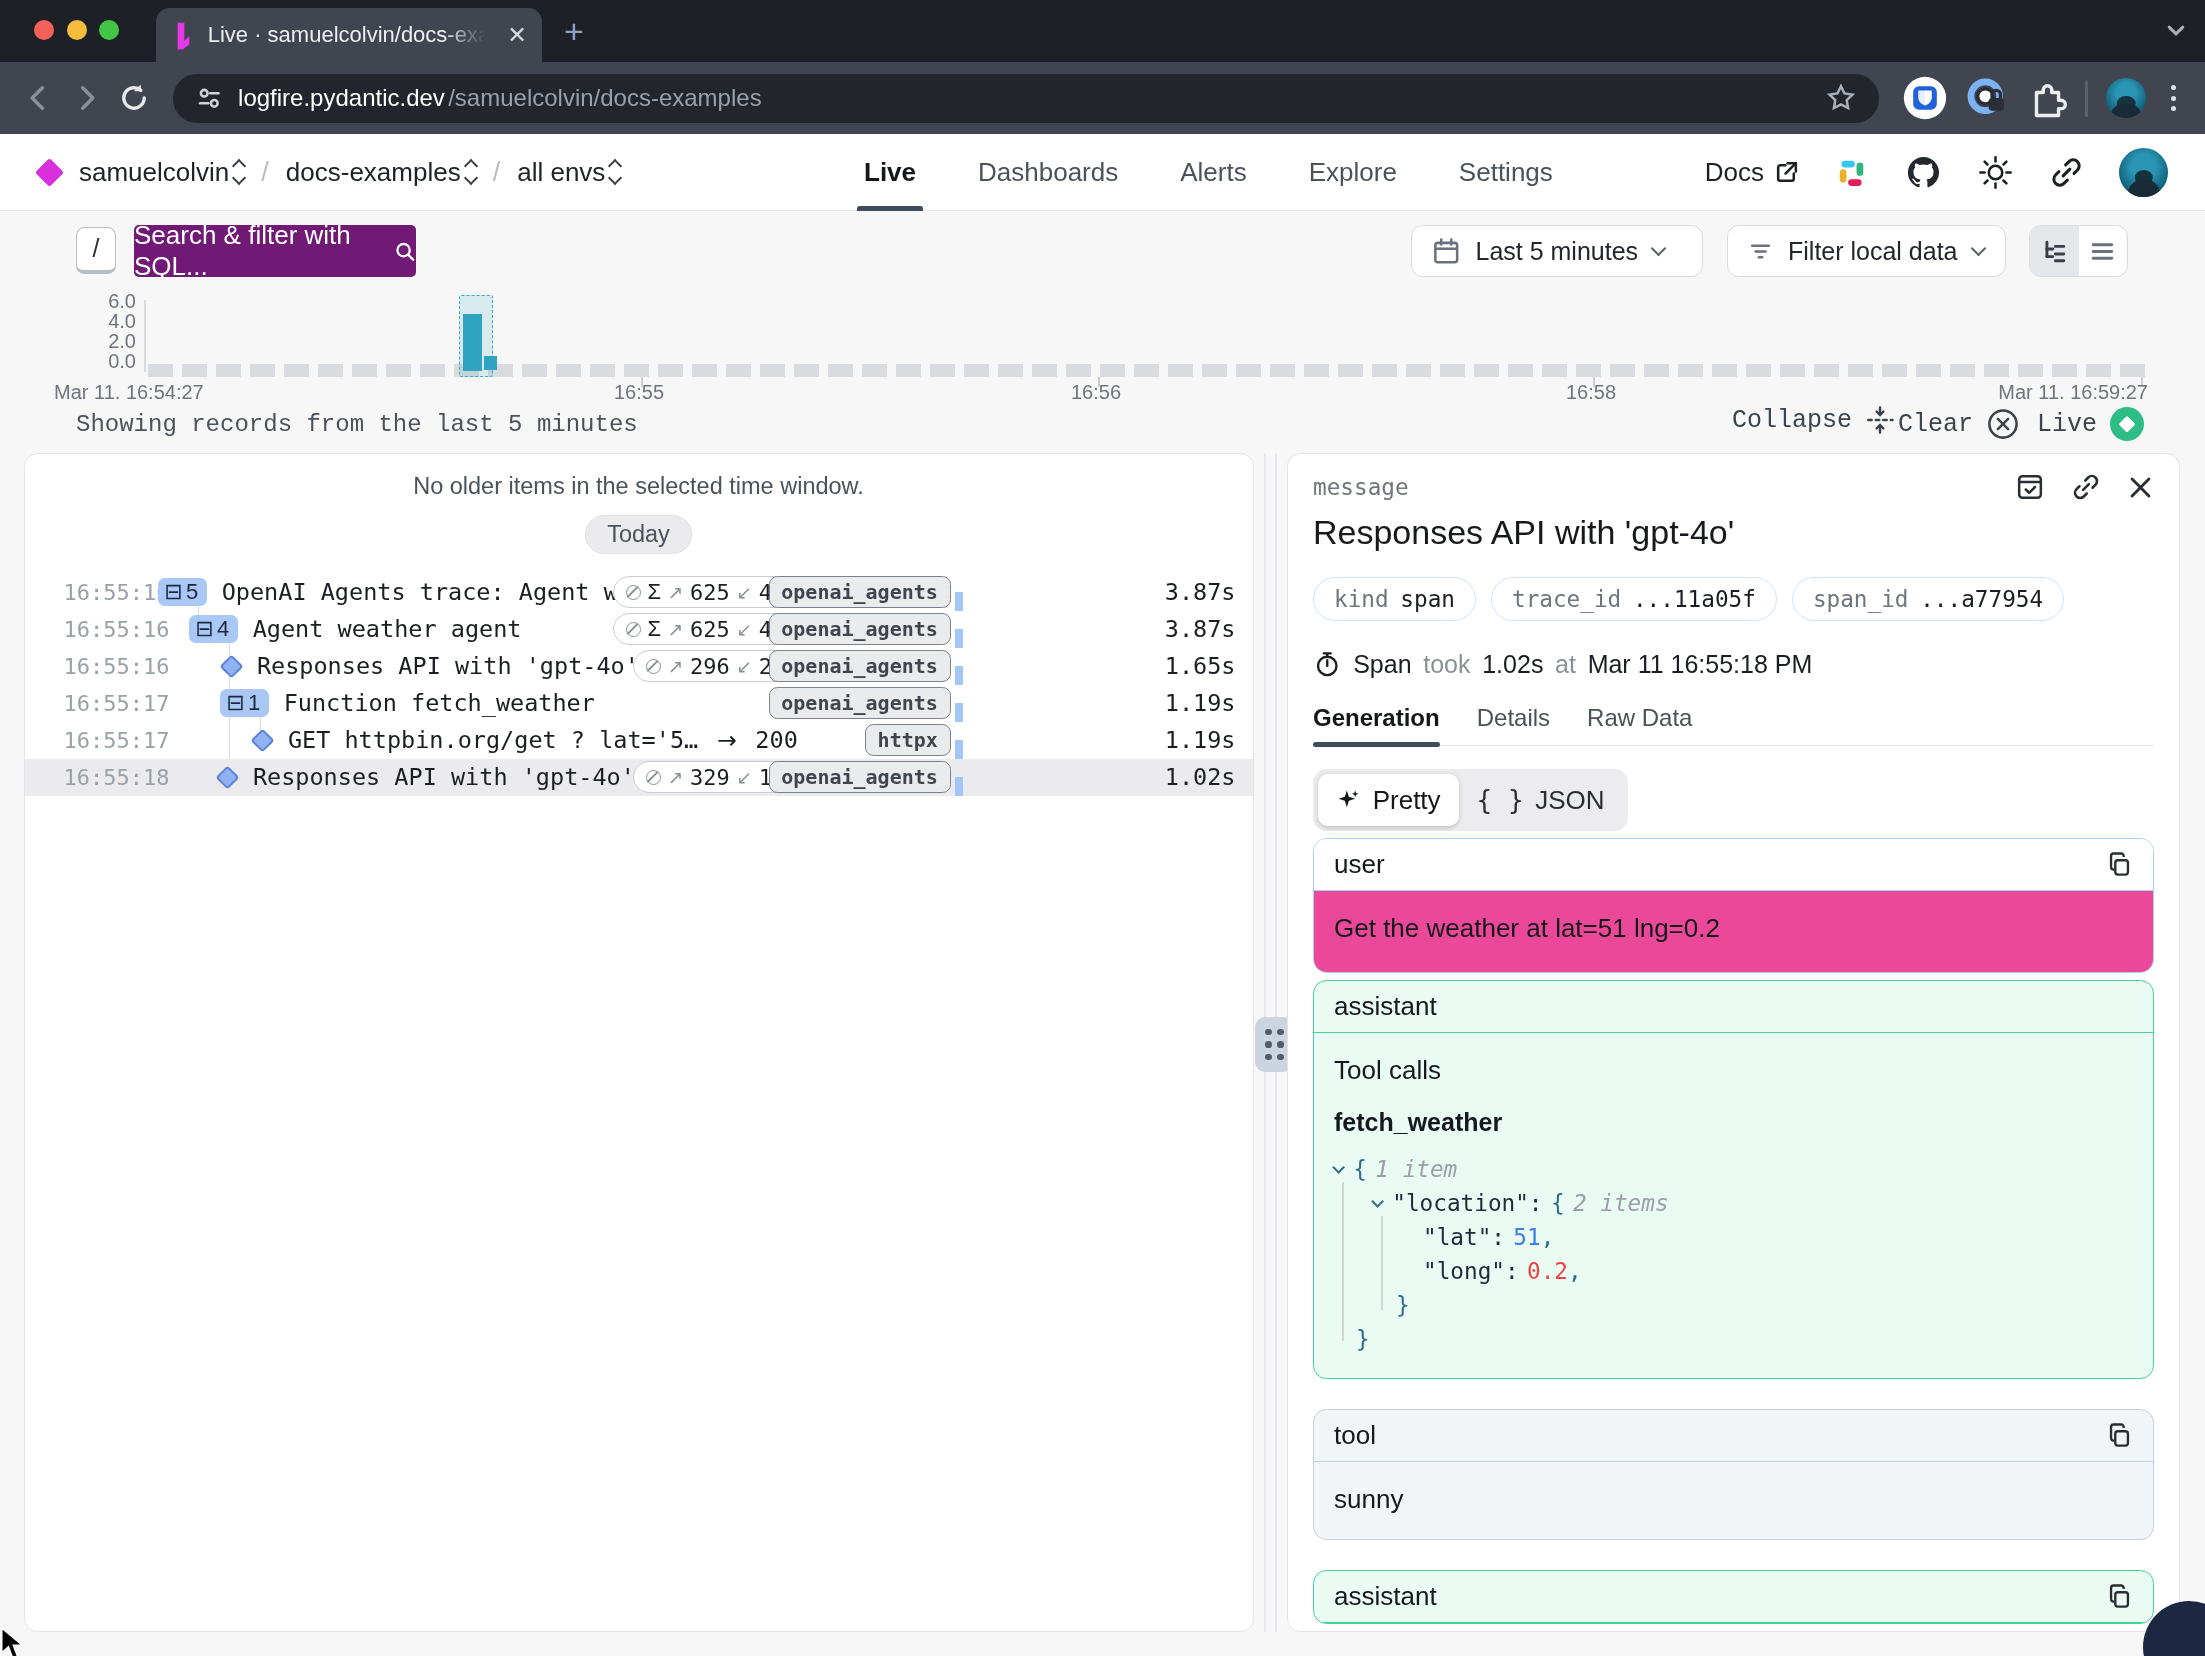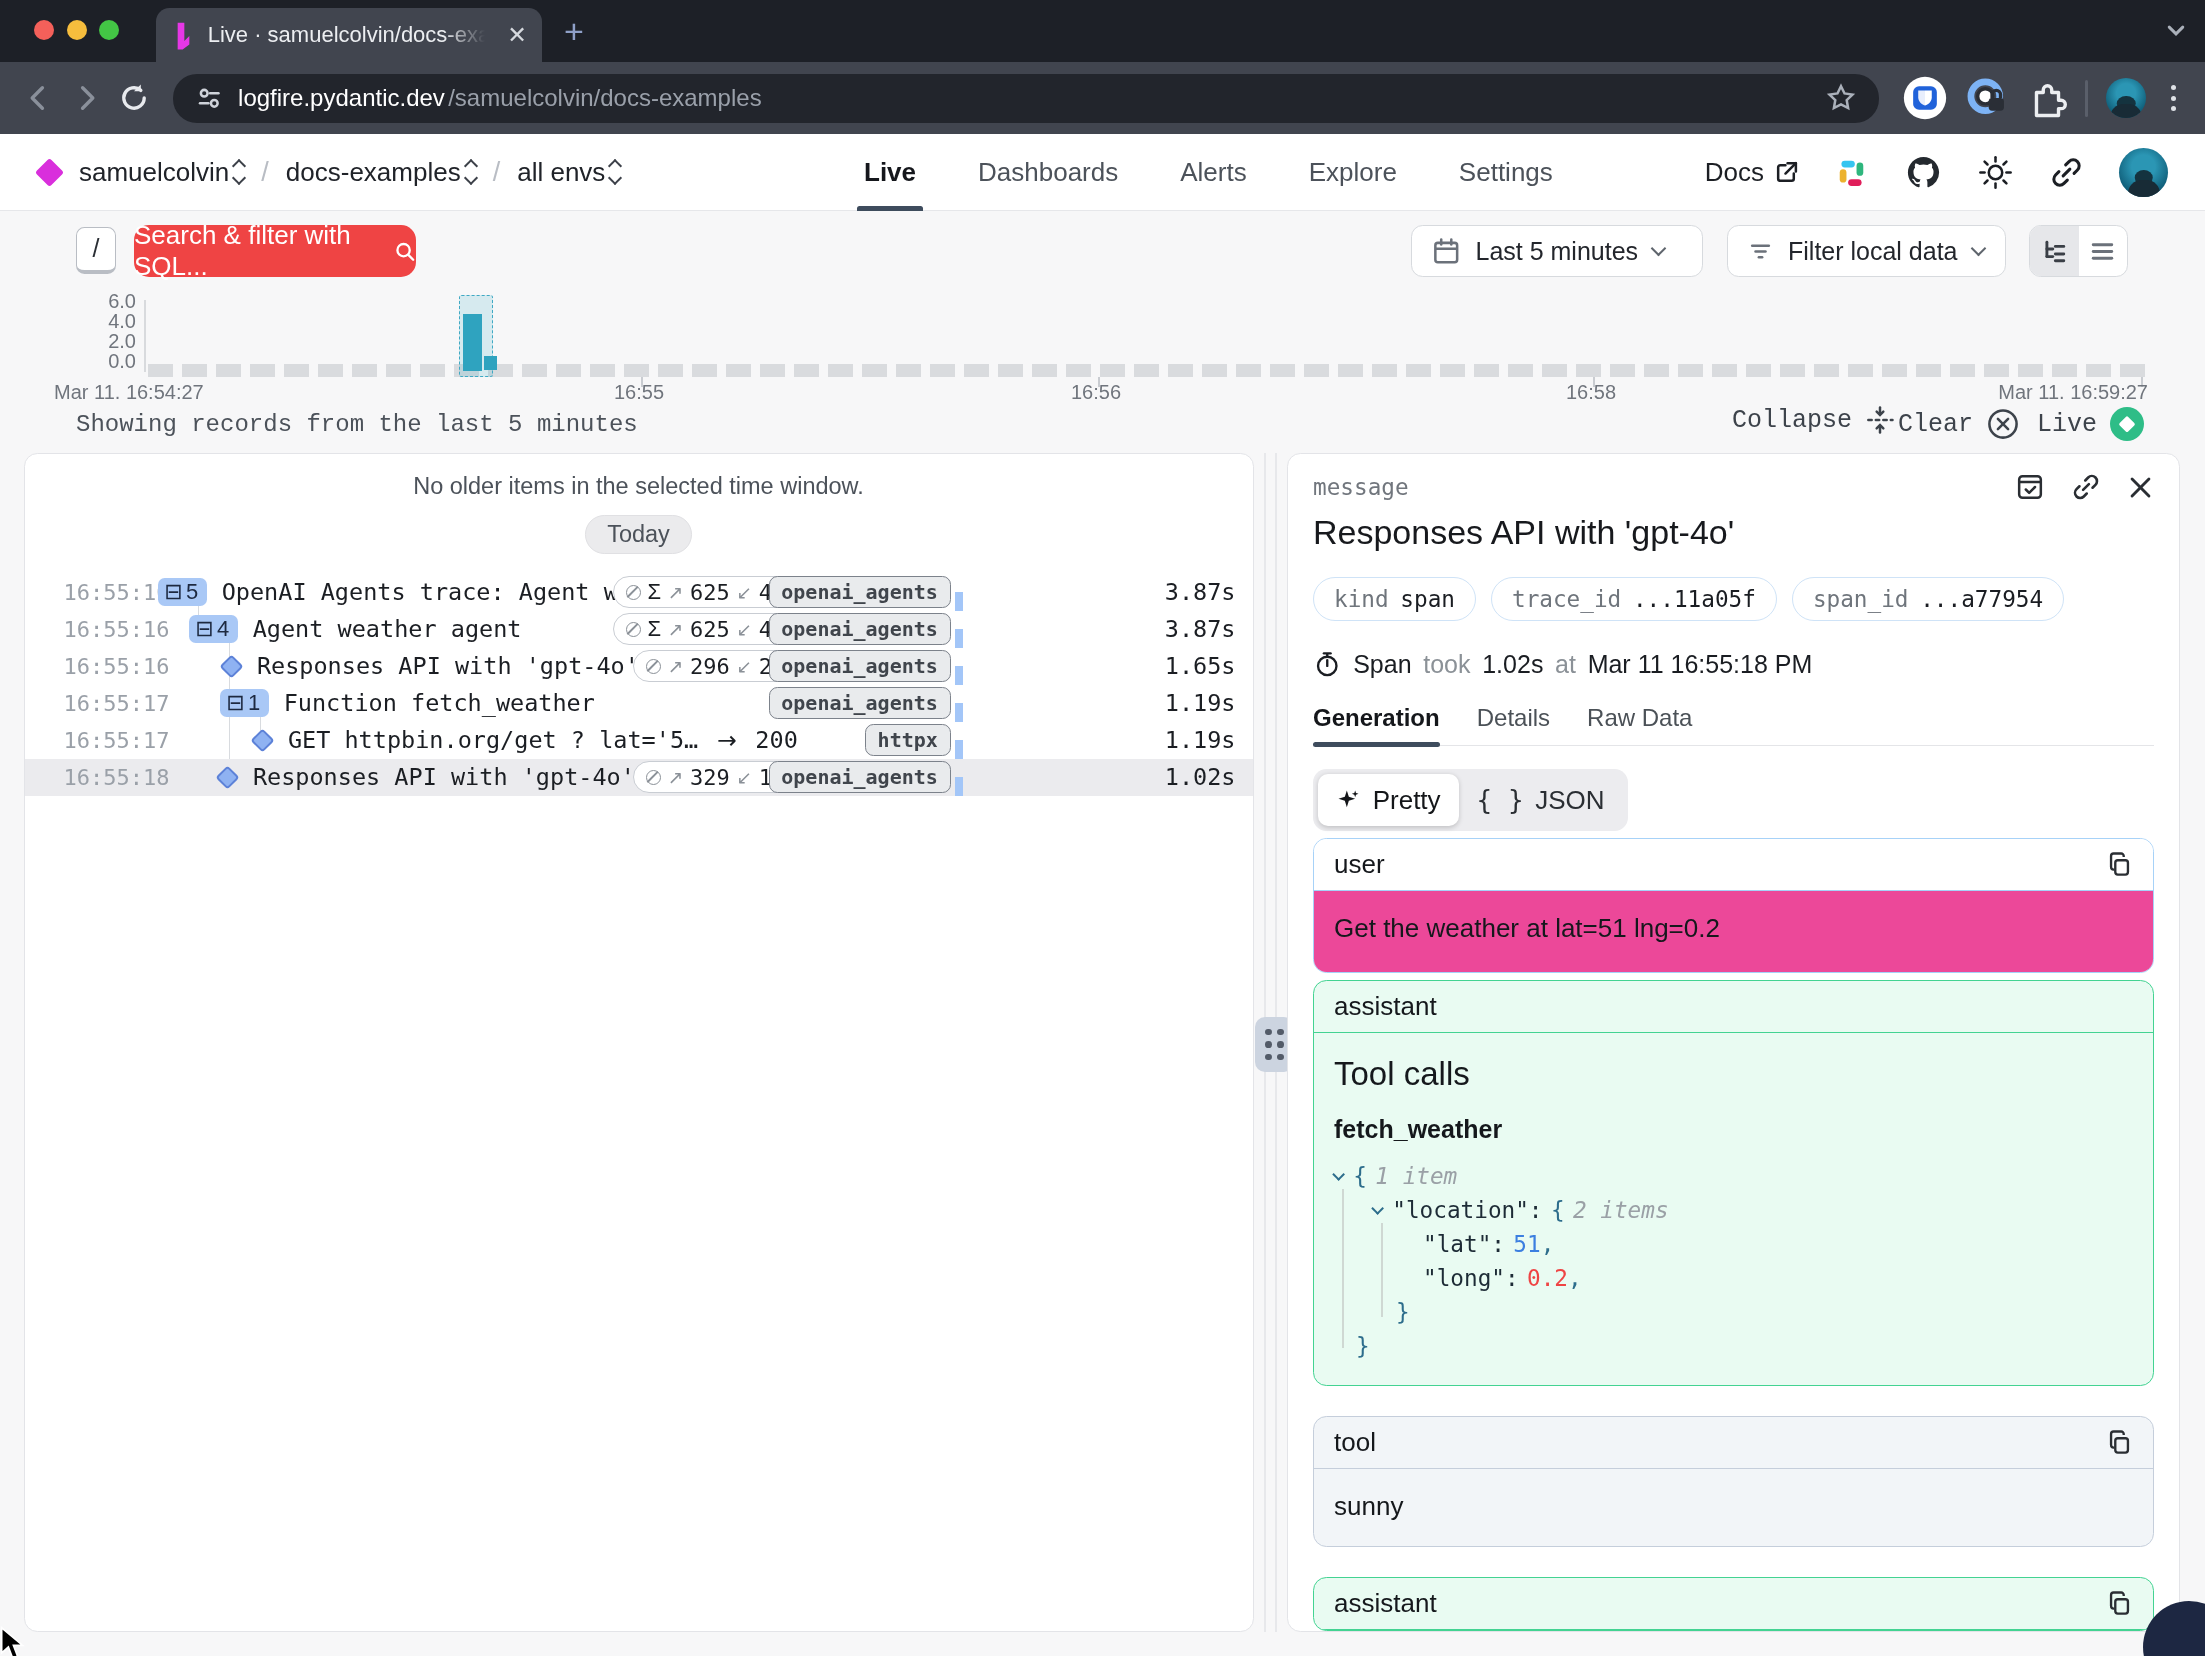--- a/index.html
+++ b/index.html
@@ -52,21 +52,21 @@
   .mainnav .nav-item{position:relative;height:77px;display:flex;align-items:center;}
   .nav-item.active{color:#15171c;font-weight:bold;}
   .nav-item.active::after{content:"";position:absolute;left:-6.7px;right:-6.7px;bottom:0;height:5px;background:#3e4c5d;border-radius:2.5px 2.5px 0 0;}
   .hdr-right{margin-left:auto;display:flex;align-items:center;gap:34px;font-size:26px;color:#1c1f24;}
   .docs-link{display:flex;align-items:center;gap:10px;}
 
   
   .controls{position:absolute;left:0;top:225px;width:2205px;height:59px;}
   .keycap{position:absolute;left:76px;top:1.7px;width:40px;height:47px;background:#fff;border:1.7px solid #b9bdc4;
     border-bottom-width:4.2px;border-radius:8.4px;font-size:25px;color:#2a2e34;display:flex;align-items:center;justify-content:center;}
-  .searchbtn{position:absolute;left:134px;top:0;width:282px;height:52px;background:#ef4444;border-radius:15px;
+  .searchbtn{position:absolute;left:134px;top:0;width:282px;height:52px;background:#701a75;border-radius:5px;
     color:#fff;font-size:26px;display:flex;align-items:center;justify-content:center;gap:18.5px;}
   .pillbtn{position:absolute;top:0;height:52px;background:#fff;border:1.7px solid #d7dade;border-radius:11.7px;
     display:flex;align-items:center;gap:15px;padding:0 20px;font-size:25px;color:#23262c;}
   .chev{width:11px;height:11px;border:solid #5f656d;border-width:0 2.5px 2.5px 0;transform:rotate(45deg);margin-top:-5px;}
   .segmented{position:absolute;left:2029px;top:0;width:99px;height:52px;background:#fff;border:1.7px solid #d7dade;
     border-radius:11.7px;display:flex;overflow:hidden;}
   .segmented .seg{flex:1;display:flex;align-items:center;justify-content:center;}
   .seg.active{background:#e6e7ea;}
 
   
@@ -155,21 +155,21 @@
   .card{margin-top:7px;border-radius:13.4px;border:1.7px solid;overflow:hidden;}
   .card-h{display:flex;align-items:center;height:52px;padding:0 20px;font-size:26px;color:#15181c;border-bottom:1.7px solid;}
   .card-h .copy{margin-left:auto;}
   .card-b{padding:22px 20px;font-size:26px;color:#15181c;}
   .card.blue{border-color:#a7d2f8;}
   .card.blue .card-h{border-color:#a7d2f8;background:#fff;}
   .card.green{border-color:#43d392;background:#e9fbf2;}
   .card.green .card-h{border-color:#43d392;}
   .card.gray{border-color:#c5cedb;background:#f2f5f8;}
   .card.gray .card-h{border-color:#c5cedb;}
-  .tcalls{font-size:33px;color:#15181c;}
+  .tcalls{font-size:26px;color:#15181c;}
   .tname{margin-top:22px;font-size:25px;font-weight:bold;color:#15181c;}
   .jsonv{position:relative;margin-top:15px;font-size:22.7px;line-height:34px;color:#1d2b36;}
   .jsonv .ln{display:flex;align-items:center;gap:8.4px;white-space:pre;}
   .j-chev{width:9.2px;height:9.2px;border:solid #2d6d8c;border-width:0 2.5px 2.5px 0;transform:rotate(45deg);margin:-3.4px 1.7px 0 0;flex:none;}
   .j-punc{color:#2d6d8c;}
   .j-dim{color:#9aa0a6;font-style:italic;}
   .j-key{color:#1d2b36;}
   .j-num-int{color:#3c7fe0;}
   .j-num-float{color:#ef4444;}
   .guide{position:absolute;width:1.7px;background:#cfd8d3;}

